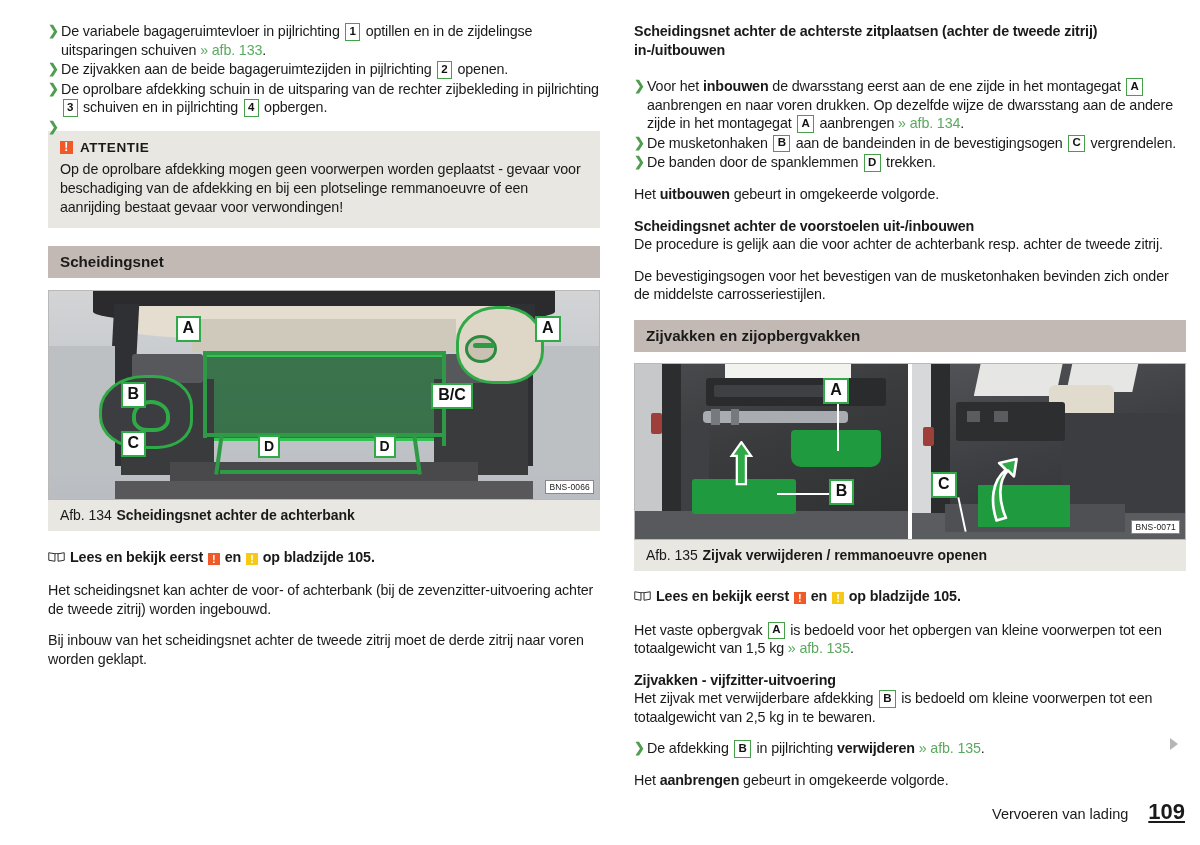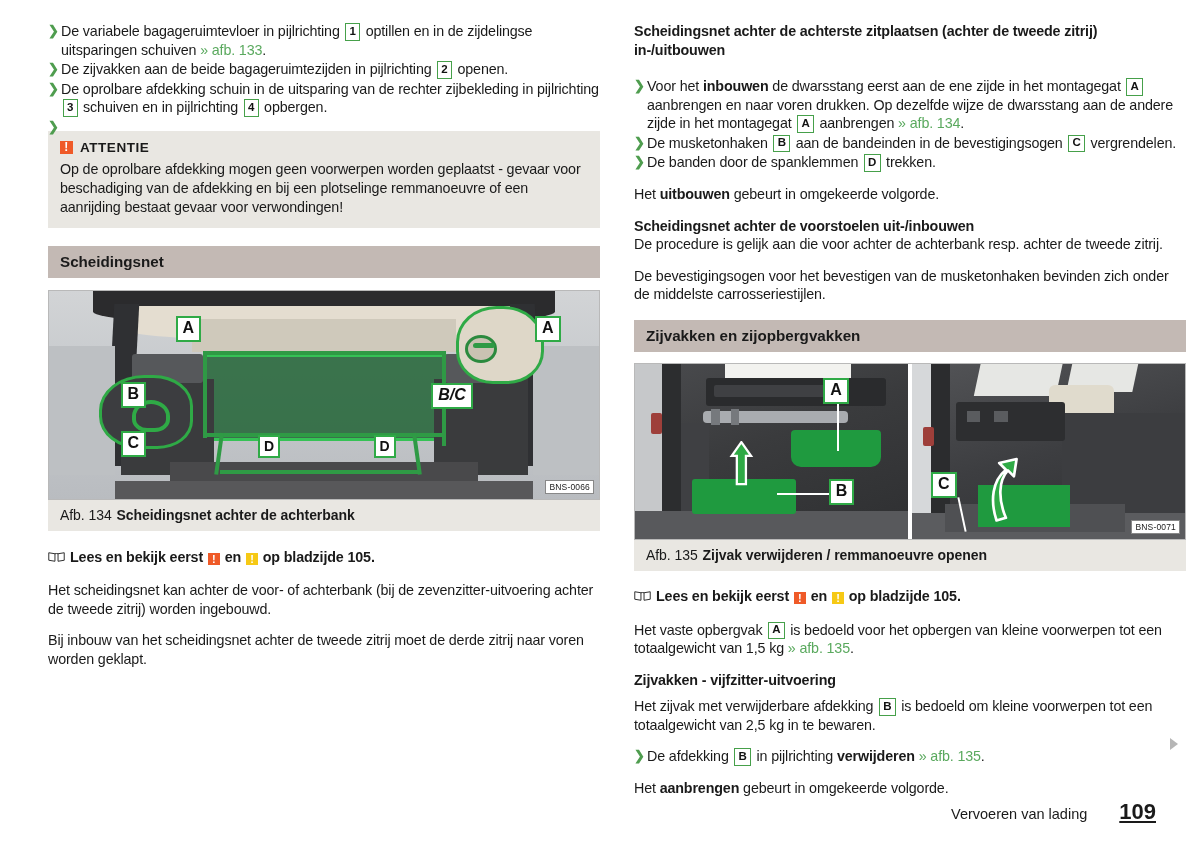--- a/index.html
+++ b/index.html
@@ -188,25 +188,25 @@
     line-height: 1;
     padding: 2px 5px 4px 5px;
     z-index: 30;
     font-family: "Liberation Sans", sans-serif;
   }
   .clabel.sm { font-size: 14px; padding: 2px 4px 3px 4px; }
 
   
   .footer {
     position: absolute;
-    right: 44px;
+    right: 15px;
     bottom: 20px;
     display: flex;
     align-items: baseline;
-    gap: 32px;
+    gap: 20px;
     justify-content: center;
   }
   .footer .ftitle { font-size: 14.5px; }
   .footer .fpage { font-size: 22px; font-weight: bold; text-decoration: underline; }
 
   .contmark {
     position: absolute;
     right: 22px;
     bottom: 95px;
     width: 0; height: 0;
@@ -296,21 +296,21 @@
             <div style="position:absolute;right:18.5%;top:21%;width:26px;height:22px;border:3px solid #2b8a3e;border-radius:50%;background:#c9c2b2;"></div>
             <div class="g-strap" style="right:19%;top:25%;width:22px;height:5px;border-radius:3px;"></div>
 
             <div style="position:absolute;left:9%;top:40%;width:88px;height:68px;background:#3c3d40;border:3px solid #2faa46;border-radius:48% 42% 38% 44%;"></div>
             <div style="position:absolute;left:15%;top:52%;width:30px;height:24px;border:4px solid #2faa46;border-radius:50% 50% 40% 40%;"></div>
 
             <div class="clabel" style="left:23%;top:12%;">A</div>
             <div class="clabel" style="right:7%;top:12%;">A</div>
             <div class="clabel" style="left:13%;top:43.5%;">B</div>
             <div class="clabel" style="left:13%;top:67%;">C</div>
-            <div class="clabel" style="left:69.5%;top:44%;font-style:italic;">B/C</div>
+            <div class="clabel" style="left:69.5%;top:44%;">B/C</div>
             <div class="clabel sm" style="left:38%;top:69%;">D</div>
             <div class="clabel sm" style="left:59%;top:69%;">D</div>
           </div>
           <div class="bnscode">BNS-0066</div>
         </div>
         <div class="figcap">
           <span class="num">Afb. 134</span><span>Scheidingsnet achter de achterbank</span>
         </div>
       </div>
 
@@ -411,21 +411,21 @@
       <div class="para" style="margin-top:16px;margin-bottom:15px;font-weight:bold;">
         <svg class="bookicon" viewBox="0 0 22 15">
           <path d="M1 2 L9 3.3 L9 13 L1 11.7 Z" fill="none" stroke="#222" stroke-width="1.2"></path>
           <path d="M21 2 L13 3.3 L13 13 L21 11.7 Z" fill="none" stroke="#222" stroke-width="1.2"></path>
           <path d="M9 3.3 L11 3.0 L13 3.3" fill="none" stroke="#222" stroke-width="1.2"></path>
         </svg><span>Lees en bekijk eerst </span><span class="wicon red">!</span><span> en </span><span class="wicon yellow">!</span><span> op bladzijde 105.</span>
       </div>
 
       <p class="para">Het vaste opbergvak <span class="refbox">A</span> is bedoeld voor het opbergen van kleine voorwerpen tot een totaalgewicht van 1,5 kg <span class="xref">» afb. 135</span>.</p>
 
-      <div class="para" style="font-weight:bold;margin-bottom:8px;">Zijvakken - vijfzitter-uitvoering</div>
+      <div class="para" style="font-weight:bold;margin-bottom:0;">Zijvakken - vijfzitter-uitvoering</div>
       <p class="para">Het zijvak met verwijderbare afdekking <span class="refbox">B</span> is bedoeld om kleine voorwerpen tot een totaalgewicht van 2,5 kg in te bewaren.</p>
 
       <ul class="bullets" style="margin-bottom:13px;">
         <li><span class="chev">❯</span><span>De afdekking <span class="refbox">B</span> in pijlrichting <b>verwijderen</b> <span class="xref">» afb. 135</span>.</span></li>
       </ul>
 
       <p class="para">Het <b>aanbrengen</b> gebeurt in omgekeerde volgorde.</p>
     </div>
   </div>
 

